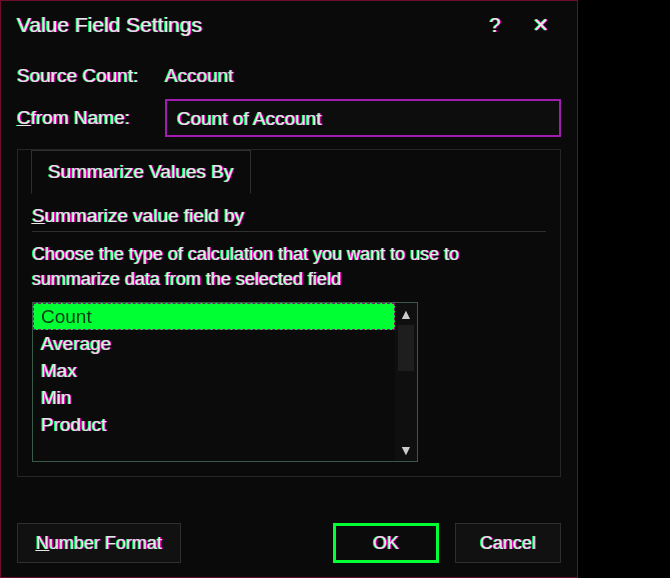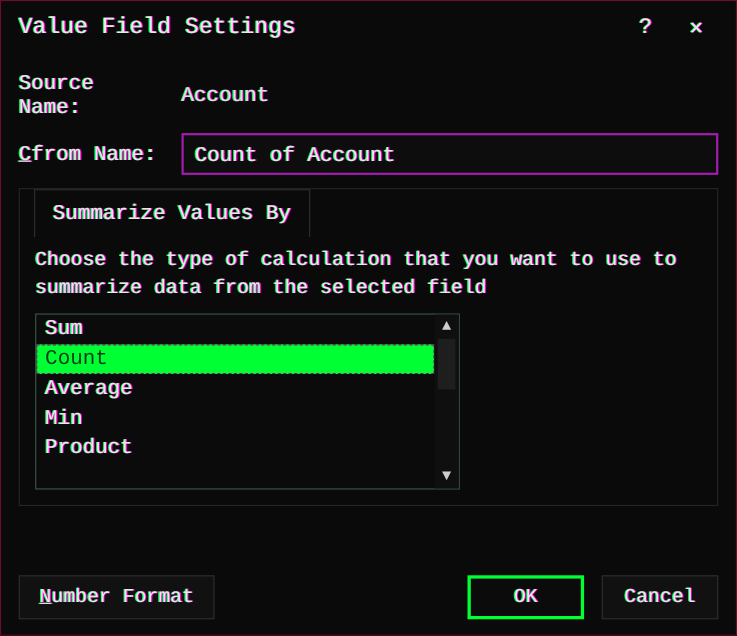--- a/index.html
+++ b/index.html
@@ -5,27 +5,26 @@
   * { box-sizing: border-box; }
   html, body { margin: 0; padding: 0; }
   body {
     background: #000;
     font-family: "Segoe UI", Arial, sans-serif;
     width: 670px;
     height: 578px;
     overflow: hidden;
   }
   .dialog {
-    width: 670px;
+    width: 578px;
     height: 578px;
     background: #0a0a0a;
     border: 1px solid #6a0e2a;
     position: relative;
     color: #e8e8e8;
-    font-family: Liberation Mono, monospace;
     
   }
   .glitch {
     text-shadow: 1px 0 #ff00c8, -1px 0 #00ff66;
   }
   .titlebar {
     display: flex;
     align-items: center;
     padding: 6px 16px 4px 16px;
     height: 46px;
@@ -193,48 +192,51 @@
       <span>?</span>
     </div>
     <div class="winbtn glitch">
       <span>✕</span>
     </div>
   </div>
 
   <div class="body">
 
     <div class="row">
-      <div class="label glitch">Source Name:</div>
+      <div class="label glitch">Source Count:</div>
       <div class="src-value glitch">Account</div>
     </div>
 
     <div class="row">
       <div class="label glitch">
         <span></span><span class="underline-letter">C</span><span>from Name:</span>
       </div>
       <div class="textfield glitch">
         <span>Count of Account</span>
       </div>
     </div>
 
     <div class="tabpanel">
       <div class="tabstrip">
         <div class="tab active glitch">
           <span>Summarize Values By</span>
         </div>
       </div>
 
+      <div class="sectionhead glitch">
+        <span></span><span class="underline-letter">S</span><span>ummarize value field by</span>
+      </div>
 
       <div class="desc glitch">Choose the type of calculation that you want to use to summarize data from the selected field</div>
 
       <div class="listwrap">
         <div class="list" id="calc-list">
-            <div class="listitem glitch">Sum</div>
             <div class="listitem glitch selected">Count</div>
             <div class="listitem glitch">Average</div>
+            <div class="listitem glitch">Max</div>
             <div class="listitem glitch">Min</div>
             <div class="listitem glitch">Product</div>
           </div>
         <div class="scrollbar">
           <div class="sb-arrow">▲</div>
           <div class="sb-thumb"></div>
           <div class="sb-track"></div>
           <div class="sb-arrow">▼</div>
         </div>
       </div>

